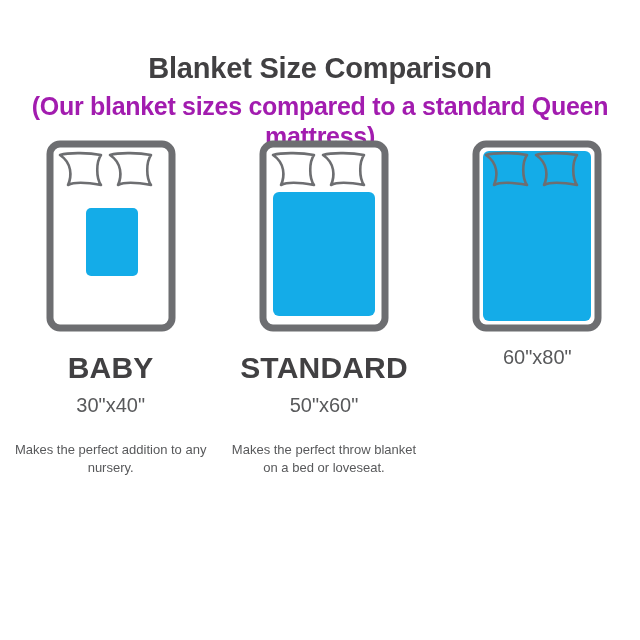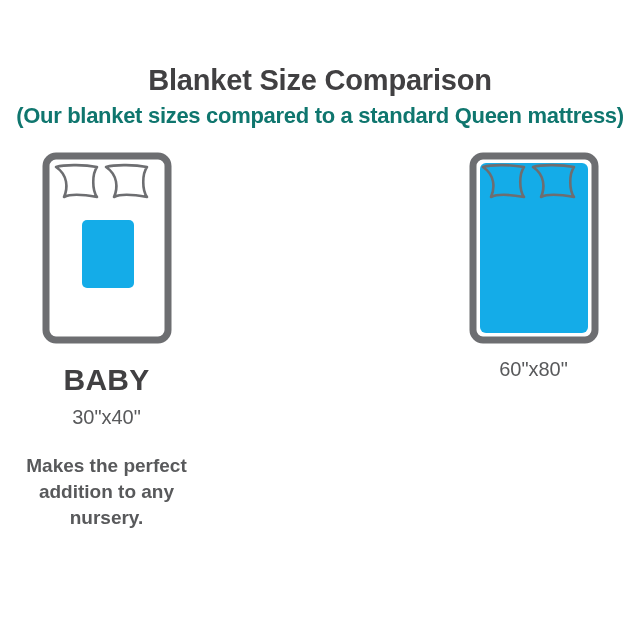--- a/index.html
+++ b/index.html
@@ -23,34 +23,33 @@
     height: 640px;
     background: #ffffff;
     box-sizing: border-box;
   }
 
   
   .header {
     width: 100%;
     text-align: center;
     padding-top: 52px;
-    margin-top: 12px;
   }
   .title {
     font-size: 29px;
     font-weight: bold;
     color: #414042;
     letter-spacing: -0.2px;
     line-height: 1.15;
     margin: 0;
   }
   .subtitle {
-    font-size: 22px;
+    font-size: 25px;
     font-weight: bold;
-    color: #0f766e;
+    color: #a21caf;
     letter-spacing: -0.3px;
     line-height: 1.2;
     margin: 6px 0 0 0;
   }
 
   
   .columns {
     position: absolute;
     top: 140px;
     left: 0;
@@ -58,20 +57,21 @@
     display: flex;
     flex-direction: row;
     align-items: flex-start;
     justify-content: space-between;
   }
   .column {
     width: 213px;
     display: flex;
     flex-direction: column;
     align-items: center;
+    padding-left: 8px;
   }
 
   
   .bed-wrap {
     height: 195px;
     display: flex;
     align-items: flex-start;
     justify-content: center;
   }
   .bed-svg { display: block; }
@@ -88,22 +88,22 @@
   }
   .size-dims {
     font-size: 20px;
     font-weight: normal;
     color: #58595b;
     line-height: 1;
     margin-top: 12px;
     text-align: center;
   }
   .desc {
-    font-size: 19px;
-    font-weight: bold;
+    font-size: 13px;
+    font-weight: normal;
     color: #58595b;
     line-height: 1.38;
     margin-top: 26px;
     text-align: center;
     width: 196px;
   }
 </style>
 </head>
 <body>
 
@@ -135,20 +135,42 @@
                    C 76,36 76,23 64,15 Z" fill="#ffffff" stroke="#6D6E71" stroke-width="2.6" stroke-linejoin="round" stroke-linecap="round"></path>
 
           <rect x="40" y="68" width="52" height="68" rx="5" ry="5" fill="#14ACE8"></rect>
         </svg>
       </div>
       <div class="size-name">BABY</div>
       <div class="size-dims">30"x40"</div>
       <div class="desc">Makes the perfect addition to any nursery.</div>
     </div>
 
+    <div class="column">
+      <div class="bed-wrap">
+        <svg class="bed-svg" width="130" height="192" viewBox="0 0 130 192">
+          <rect x="4" y="4" width="122" height="184" rx="10" ry="10" fill="#ffffff" stroke="#6D6E71" stroke-width="7"></rect>
+          <path d="M14,15
+                   C 24,12 44,13 55,15
+                   C 50,22 50,38 55,45
+                   C 44,43 30,41 22,45
+                   C 26,36 26,23 14,15 Z" fill="#ffffff" stroke="#6D6E71" stroke-width="2.6" stroke-linejoin="round" stroke-linecap="round"></path>
+          <path d="M64,15
+                   C 74,12 94,13 105,15
+                   C 100,22 100,38 105,45
+                   C 94,43 80,41 72,45
+                   C 76,36 76,23 64,15 Z" fill="#ffffff" stroke="#6D6E71" stroke-width="2.6" stroke-linejoin="round" stroke-linecap="round"></path>
+
+          <rect x="14" y="52" width="102" height="124" rx="6" ry="6" fill="#14ACE8"></rect>
+        </svg>
+      </div>
+      <div class="size-name">STANDARD</div>
+      <div class="size-dims">50"x60"</div>
+      <div class="desc">Makes the perfect throw blanket on a bed or loveseat.</div>
+    </div>
 
     <div class="column">
       <div class="bed-wrap">
         <svg class="bed-svg" width="130" height="192" viewBox="0 0 130 192">
           <rect x="4" y="4" width="122" height="184" rx="10" ry="10" fill="#ffffff" stroke="#6D6E71" stroke-width="7"></rect>
 
           <rect x="11" y="11" width="108" height="170" rx="6" ry="6" fill="#14ACE8"></rect>
 
           <path d="M14,15
                    C 24,12 44,13 55,15

